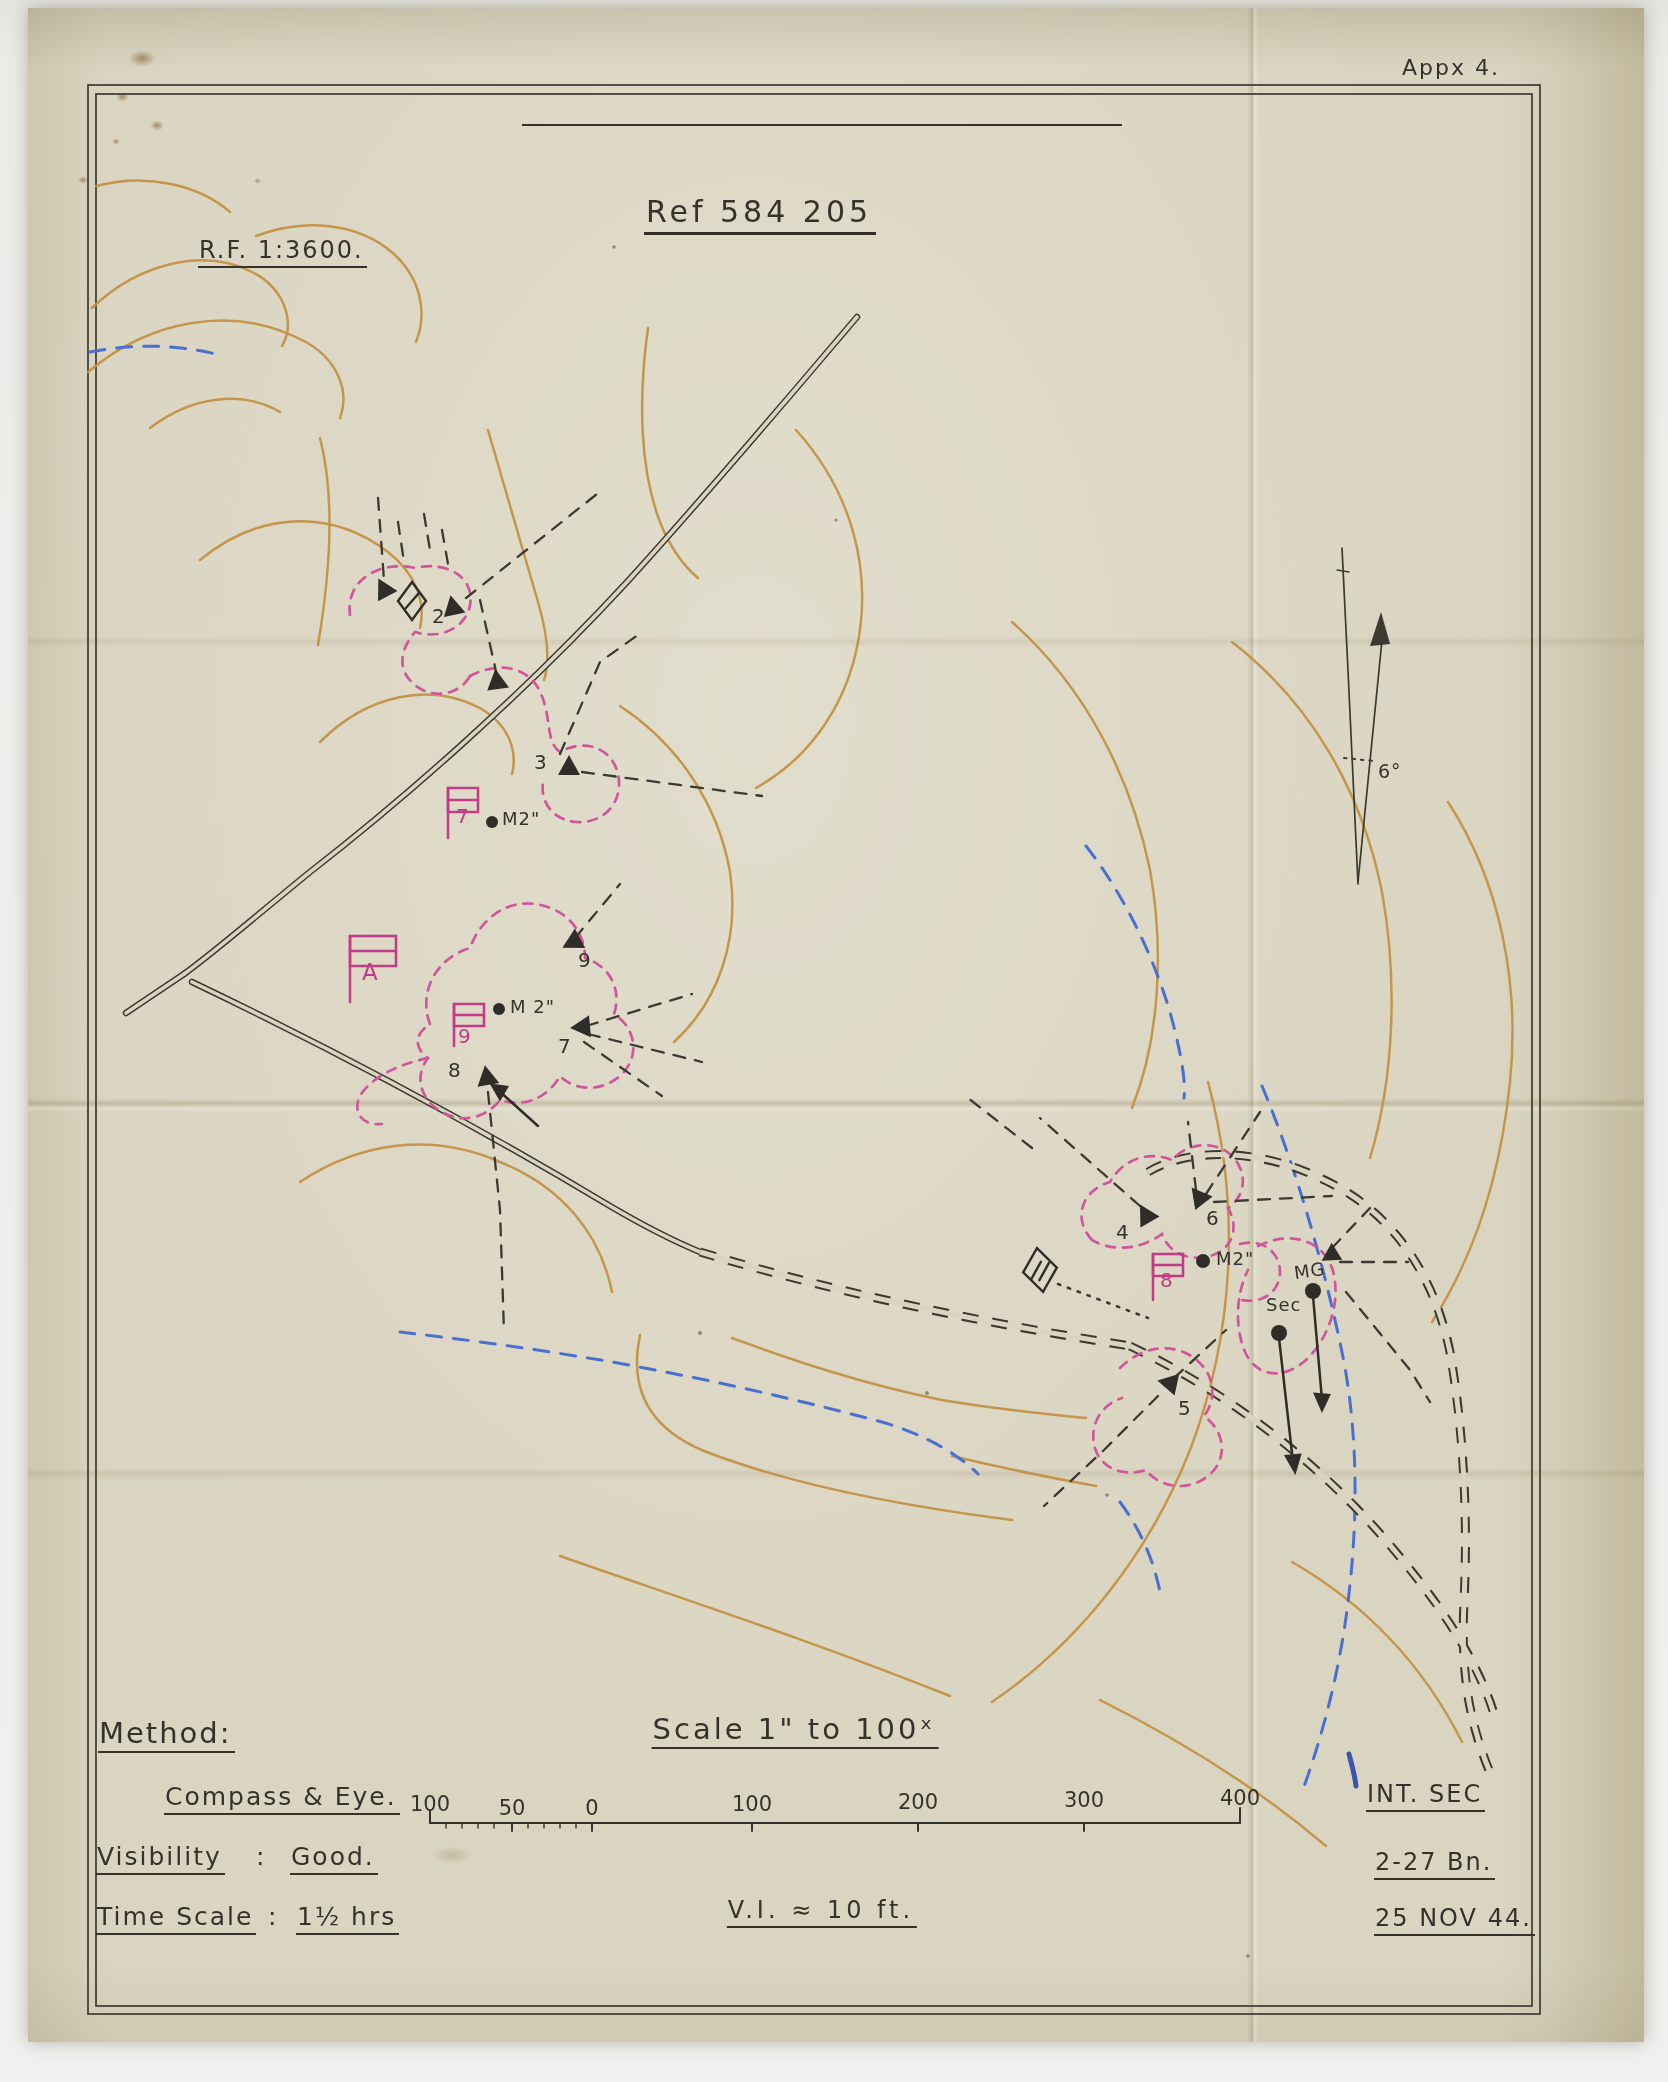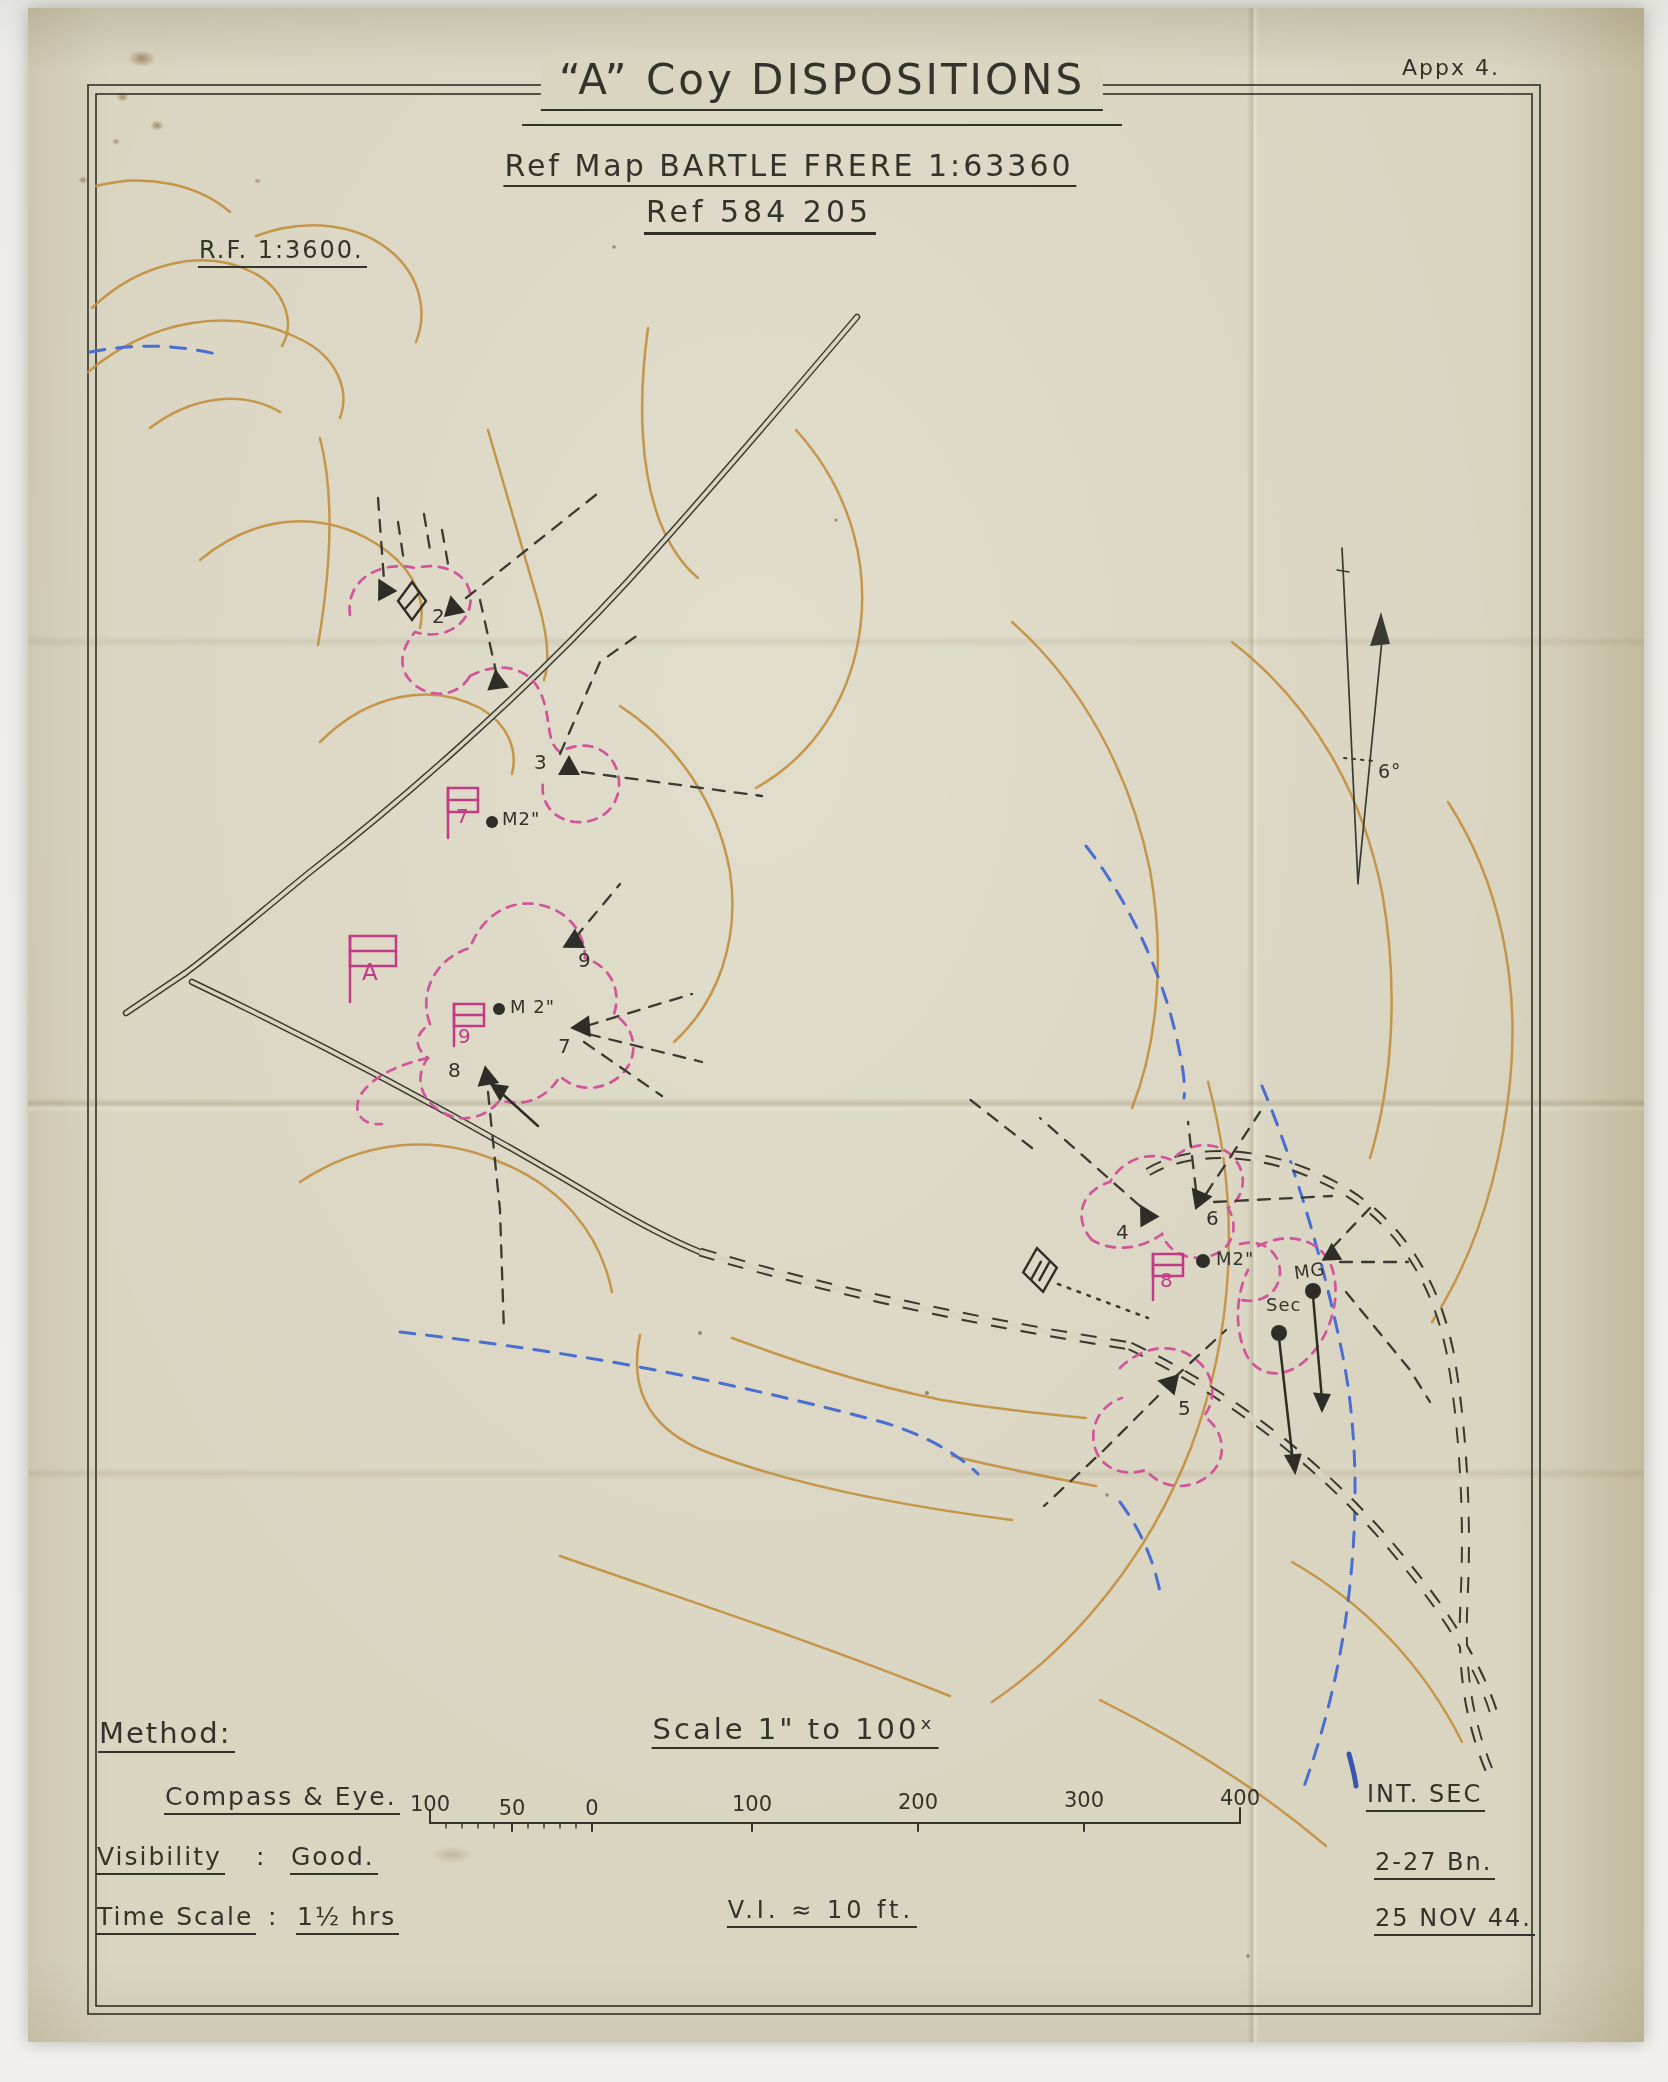--- a/index.html
+++ b/index.html
@@ -255,24 +255,22 @@
         <circle cx="927" cy="1393" r="2"></circle>
         <circle cx="1107" cy="1495" r="1.8"></circle>
       <circle cx="614" cy="247" r="1.8"></circle>
         <circle cx="836" cy="520" r="1.6"></circle>
         <circle cx="1248" cy="1956" r="1.8"></circle>
     </g>
   </svg>
 
   <div class="hw" style="left:1402px;top:56px;font-size:22px;letter-spacing:2px;">Appx 4.</div>
 
-  <div class="hw cx title-wrap" style="left:822px;top:56px;font-size:42px;">“A” Coy DISPOSITIONS</div>
   <div class="underline2" style="left:822px;top:124px;width:600px;transform:translateX(-50%);position:absolute;"></div>
 
-  <div class="hw cx u" style="left:790px;top:150px;font-size:30px;letter-spacing:3px;">Ref Map BARTLE FRERE 1:63360</div>
   <div class="hw cx u3" style="left:760px;top:196px;font-size:30px;letter-spacing:4px;">Ref 584 205</div>
   <div class="hw u" style="left:198px;top:238px;font-size:24px;letter-spacing:2px;">R.F. 1:3600.</div>
 
   <div class="hw" style="left:432px;top:606px;font-size:20px;">2</div>
   <div class="hw" style="left:534px;top:752px;font-size:20px;">3</div>
   <div class="hw" style="left:578px;top:950px;font-size:20px;">9</div>
   <div class="hw" style="left:558px;top:1036px;font-size:20px;">7</div>
   <div class="hw" style="left:448px;top:1060px;font-size:20px;">8</div>
   <div class="hw" style="left:1116px;top:1222px;font-size:20px;">4</div>
   <div class="hw" style="left:1206px;top:1208px;font-size:20px;">6</div>

